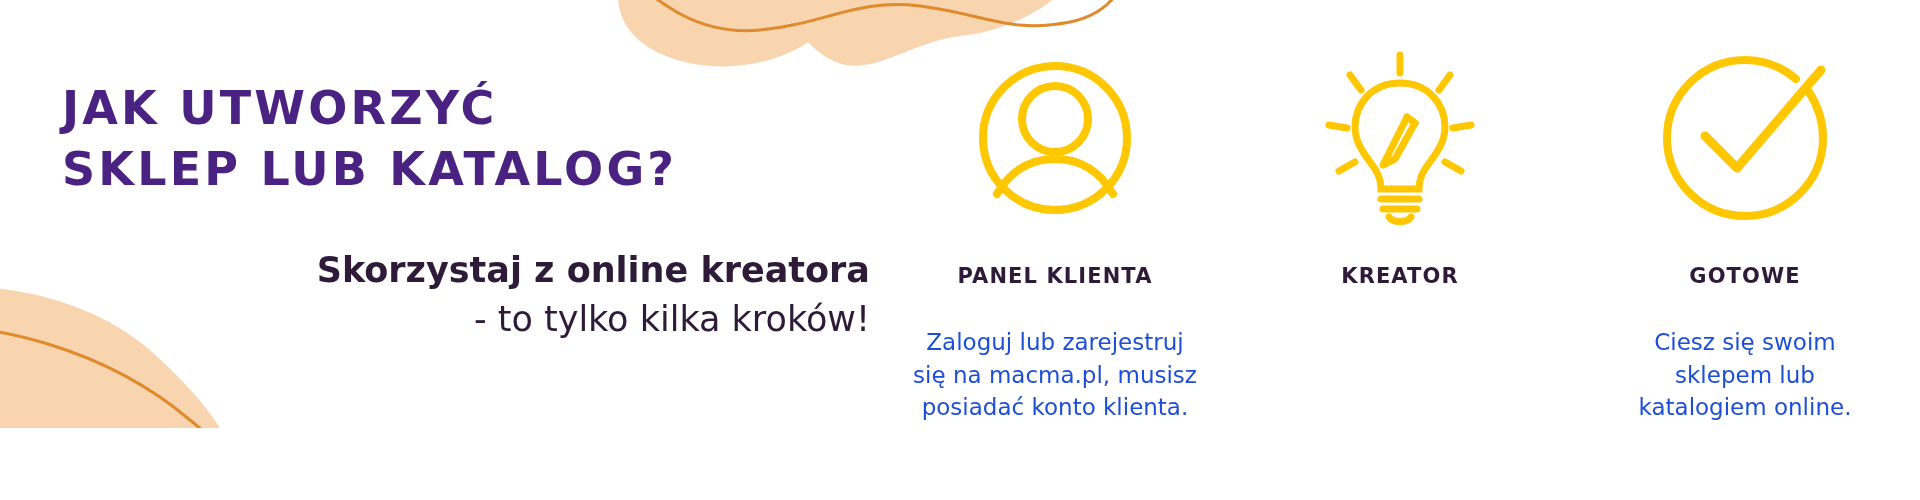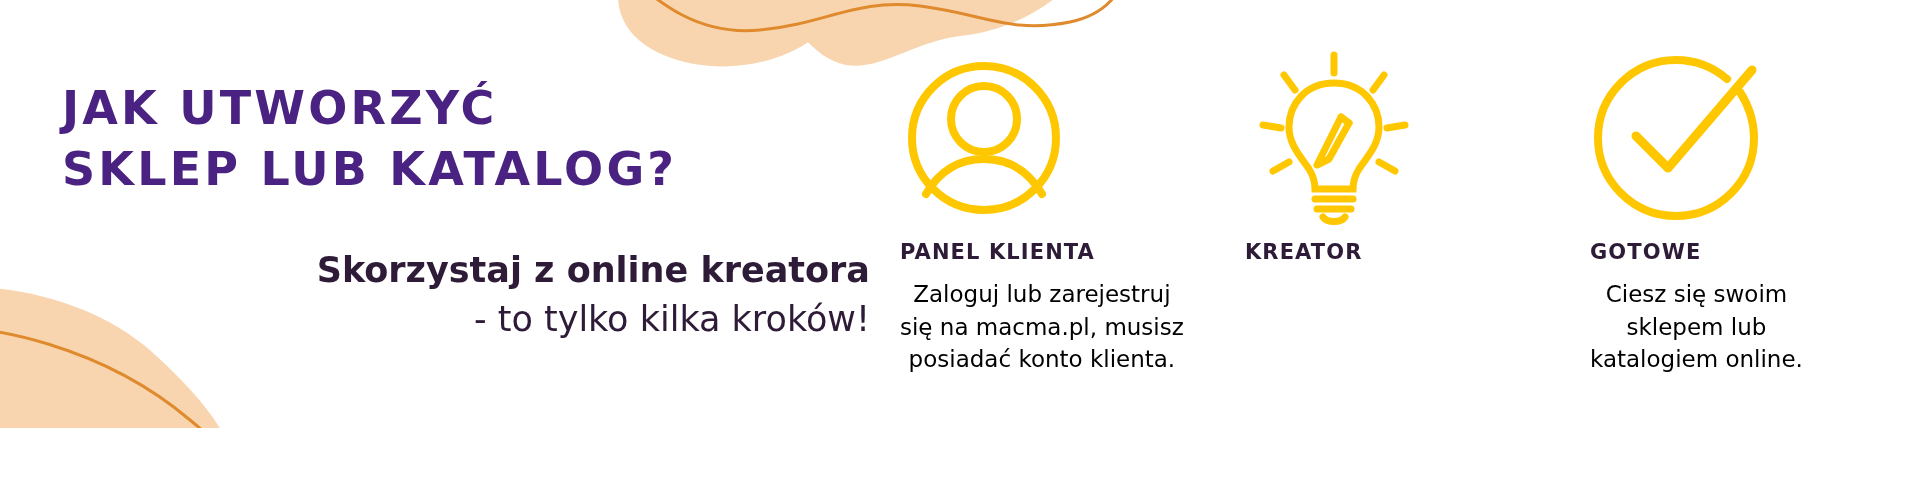--- a/index.html
+++ b/index.html
@@ -66,21 +66,22 @@
     width:1000px;
     height:420px;
     display:flex;
     align-items:flex-start;
     justify-content:space-between;
   }
   .feature {
     width:310px;
     display:flex;
     flex-direction:column;
-    align-items:flex-start;
+    align-items:center;
+    gap:24px;
   }
   .feature-icon {
     height:180px;
     display:flex;
     align-items:center;
     justify-content:center;
   }
   .feature-title {
     margin-top:12px;
     font-size:21px;
@@ -88,21 +89,21 @@
     letter-spacing:1.1px;
     color:#2E1B38;
     text-transform:uppercase;
     text-align:center;
   }
   .feature-text {
     margin-top:14px;
     font-size:23px;
     font-weight:normal;
     line-height:1.42;
-    color:#000000;
+    color:#1d4ed8;
     text-align:center;
     white-space:pre-line;
   }
 </style>
 </head>
 <body>
 
 <div id="banner">
 
   <div class="deco-layer">

